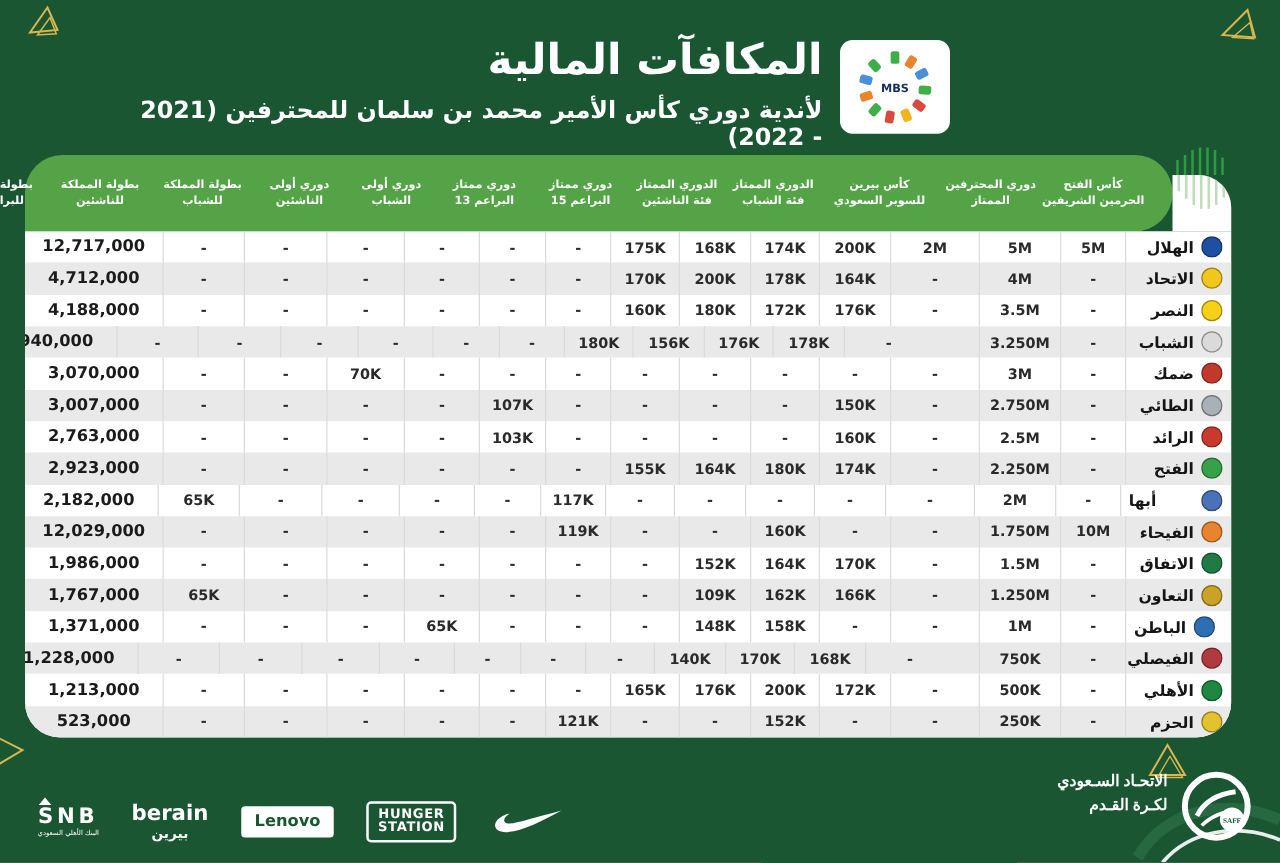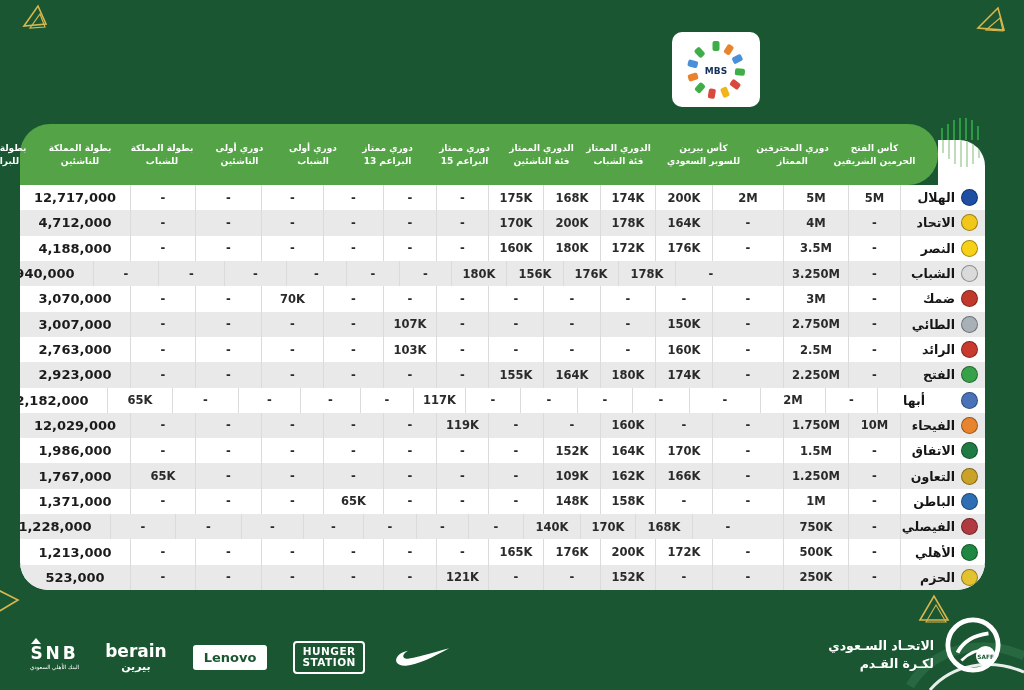--- a/index.html
+++ b/index.html
@@ -38,21 +38,21 @@
   .snb-word{position:relative;font-size:17px;font-weight:bold;letter-spacing:3px;}
   .snb-caret{position:absolute;top:-7px;left:1px;width:0;height:0;border-left:5px solid transparent;
              border-right:5px solid transparent;border-bottom:6px solid #fff;}
   .snb-sub{font-size:5.5px;margin-top:3px;letter-spacing:.5px;}
   .berain-word{font-size:17px;font-weight:bold;}
   .berain-sub{font-size:11px;font-weight:bold;margin-top:1px;}
   .lenovo-box{background:#fff;color:#1A5632;font-weight:bold;font-size:13px;padding:5px 11px;border-radius:3px;}
   .maestro{font-size:17px;font-weight:bold;direction:rtl;}
   .hunger-box{border:2px solid #fff;border-radius:4px;padding:3px 7px;text-align:center;
               font-size:10.5px;font-weight:bold;line-height:1.1;letter-spacing:.5px;}
-  .saff{position:absolute;right:22px;bottom:16px;display:flex;align-items:flex-end;gap:10px;color:#fff;}
+  .saff{position:absolute;right:22px;bottom:16px;display:flex;align-items:flex-start;gap:10px;color:#fff;font-family:Liberation Serif, serif;}
   .saff-text{text-align:right;direction:rtl;font-size:12.5px;font-weight:bold;line-height:1.5;letter-spacing:1px;}
   
   .deco{position:absolute;pointer-events:none;}
 </style>
 </head>
 <body>
 
 <div class="stage">
 
   <svg class="deco" style="left:16px;top:2px" width="40" height="30" viewBox="0 0 40 30">
@@ -69,20 +69,24 @@
   </svg>
   <span class="deco" style="right:62px;top:576px;width:11px;height:11px;border-radius:50%;background:#D9B64E;"></span>
   <svg class="deco" style="left:-4px;bottom:72px" width="30" height="34" viewBox="0 0 30 34">
     <path d="M2 6 L22 16 L2 28 Z" fill="none" stroke="#D9B64E" stroke-width="1.6"></path>
   </svg>
   <svg class="deco" style="right:0;bottom:0" width="120" height="74" viewBox="0 0 120 74">
     <path d="M6 70 C30 30 80 22 120 40" fill="none" stroke="#2A6B43" stroke-width="9" opacity="0.85"></path>
     <path d="M26 74 C48 48 86 42 120 56" fill="none" stroke="#FFFFFF" stroke-width="3" opacity="0.9"></path>
   </svg>
 
+  <div class="titles">
+    <h1>المكافآت المالية</h1>
+    <p>لأندية دوري كأس الأمير محمد بن سلمان للمحترفين (2021 - 2022)</p>
+  </div>
 
   <div class="mbs-box">
     <svg width="64" height="64" viewBox="0 0 64 64">
       <g>
         <rect x="28.5" y="3" width="7" height="10" rx="2" fill="#3FAE49"></rect>
         <rect x="28.5" y="3" width="7" height="10" rx="2" fill="#E8842E" transform="rotate(32,32,32)"></rect>
         <rect x="28.5" y="3" width="7" height="10" rx="2" fill="#4A90D9" transform="rotate(63,32,32)"></rect>
         <rect x="28.5" y="3" width="7" height="10" rx="2" fill="#3FAE49" transform="rotate(95,32,32)"></rect>
         <rect x="28.5" y="3" width="7" height="10" rx="2" fill="#D94A3D" transform="rotate(127,32,32)"></rect>
         <rect x="28.5" y="3" width="7" height="10" rx="2" fill="#F2B31B" transform="rotate(158,32,32)"></rect>
@@ -326,21 +330,21 @@
           <div class="cell" style="width: 55px;">155K</div>
           <div class="cell" style="width: 52px;">-</div>
           <div class="cell" style="width: 53px;">-</div>
           <div class="cell" style="width: 60px;">-</div>
           <div class="cell" style="width: 62px;">-</div>
           <div class="cell" style="width: 66px;">-</div>
           <div class="cell" style="width: 65px;">-</div>
           <div class="cell total-cell" style="width: 110px;">2,923,000</div>
         </div>
         <div class="trow">
-          <div class="cell team-cell" style="width: 108px; gap: 36px;">
+          <div class="cell team-cell" style="width: 89px; gap: 36px;">
             <span class="team-logo" style="background: rgb(74, 114, 184);"></span>
             <span>أبها</span>
           </div>
           <div class="cell" style="width: 52px;">-</div>
           <div class="cell" style="width: 65px;">2M</div>
           <div class="cell" style="width: 71px;">-</div>
           <div class="cell" style="width: 57px;">-</div>
           <div class="cell" style="width: 55px;">-</div>
           <div class="cell" style="width: 57px;">-</div>
           <div class="cell" style="width: 55px;">-</div>
@@ -406,21 +410,21 @@
           <div class="cell" style="width: 55px;">-</div>
           <div class="cell" style="width: 52px;">-</div>
           <div class="cell" style="width: 53px;">-</div>
           <div class="cell" style="width: 60px;">-</div>
           <div class="cell" style="width: 62px;">-</div>
           <div class="cell" style="width: 66px;">-</div>
           <div class="cell" style="width: 65px;">65K</div>
           <div class="cell total-cell" style="width: 110px;">1,767,000</div>
         </div>
         <div class="trow">
-          <div class="cell team-cell" style="width: 85px;">
+          <div class="cell team-cell" style="width: 85px; justify-content: center;">
             <span class="team-logo" style="background: rgb(46, 111, 179);"></span>
             <span>الباطن</span>
           </div>
           <div class="cell" style="width: 52px;">-</div>
           <div class="cell" style="width: 65px;">1M</div>
           <div class="cell" style="width: 71px;">-</div>
           <div class="cell" style="width: 57px;">-</div>
           <div class="cell" style="width: 55px;">158K</div>
           <div class="cell" style="width: 57px;">148K</div>
           <div class="cell" style="width: 55px;">-</div>

